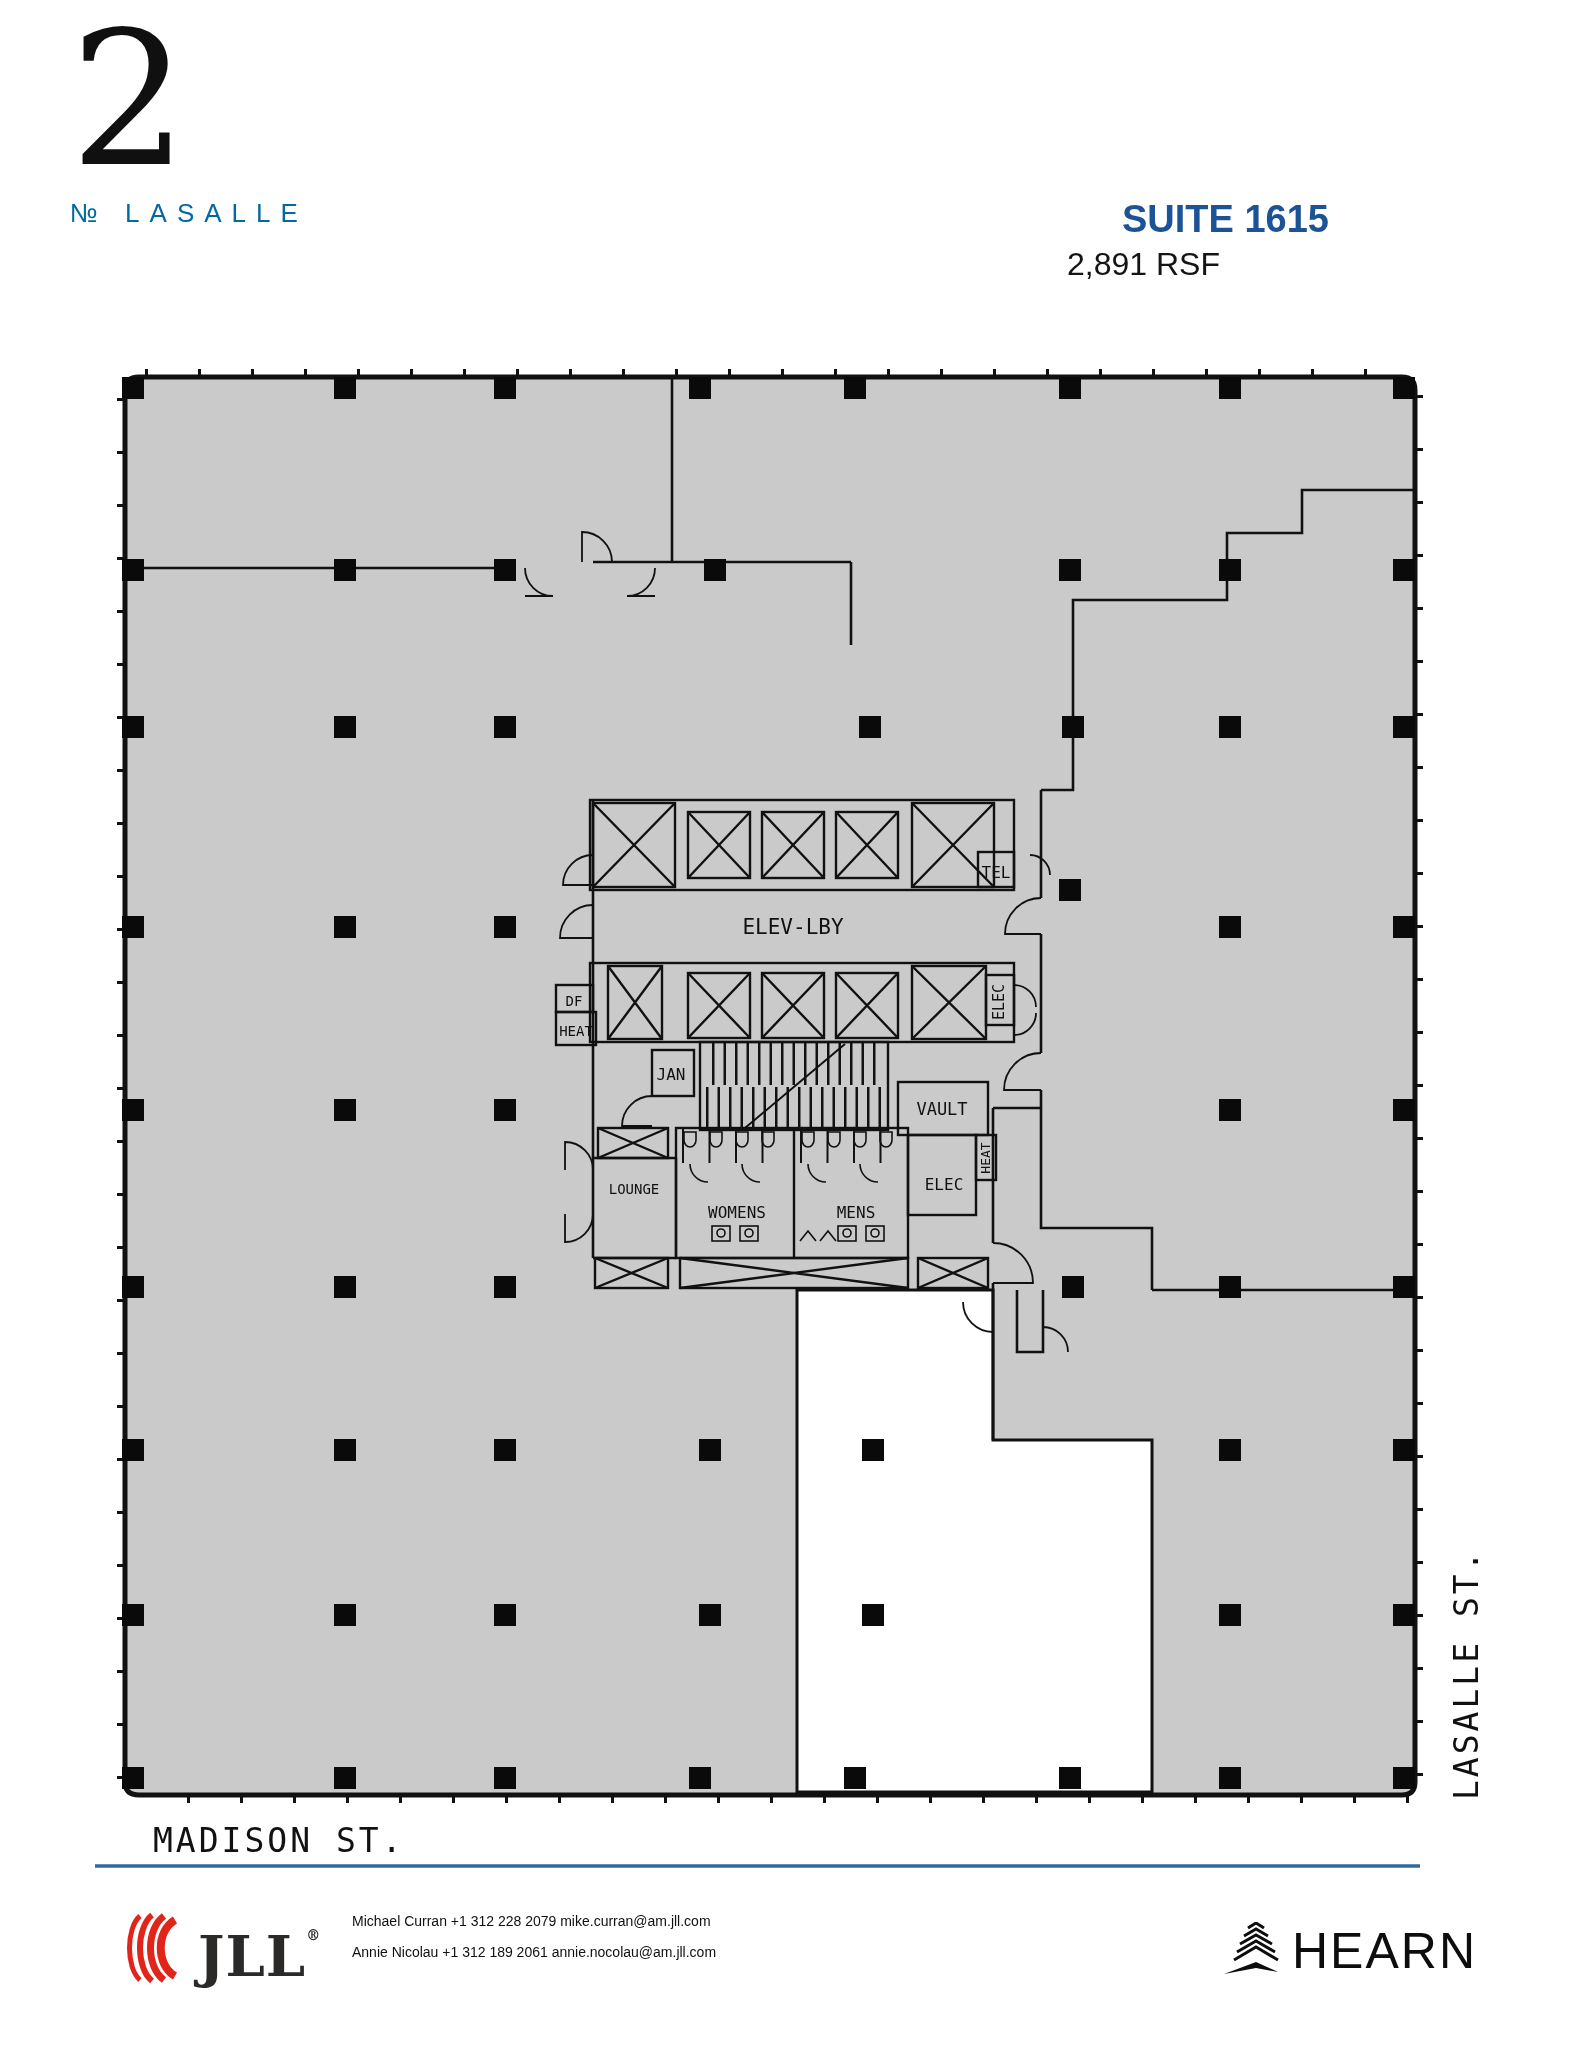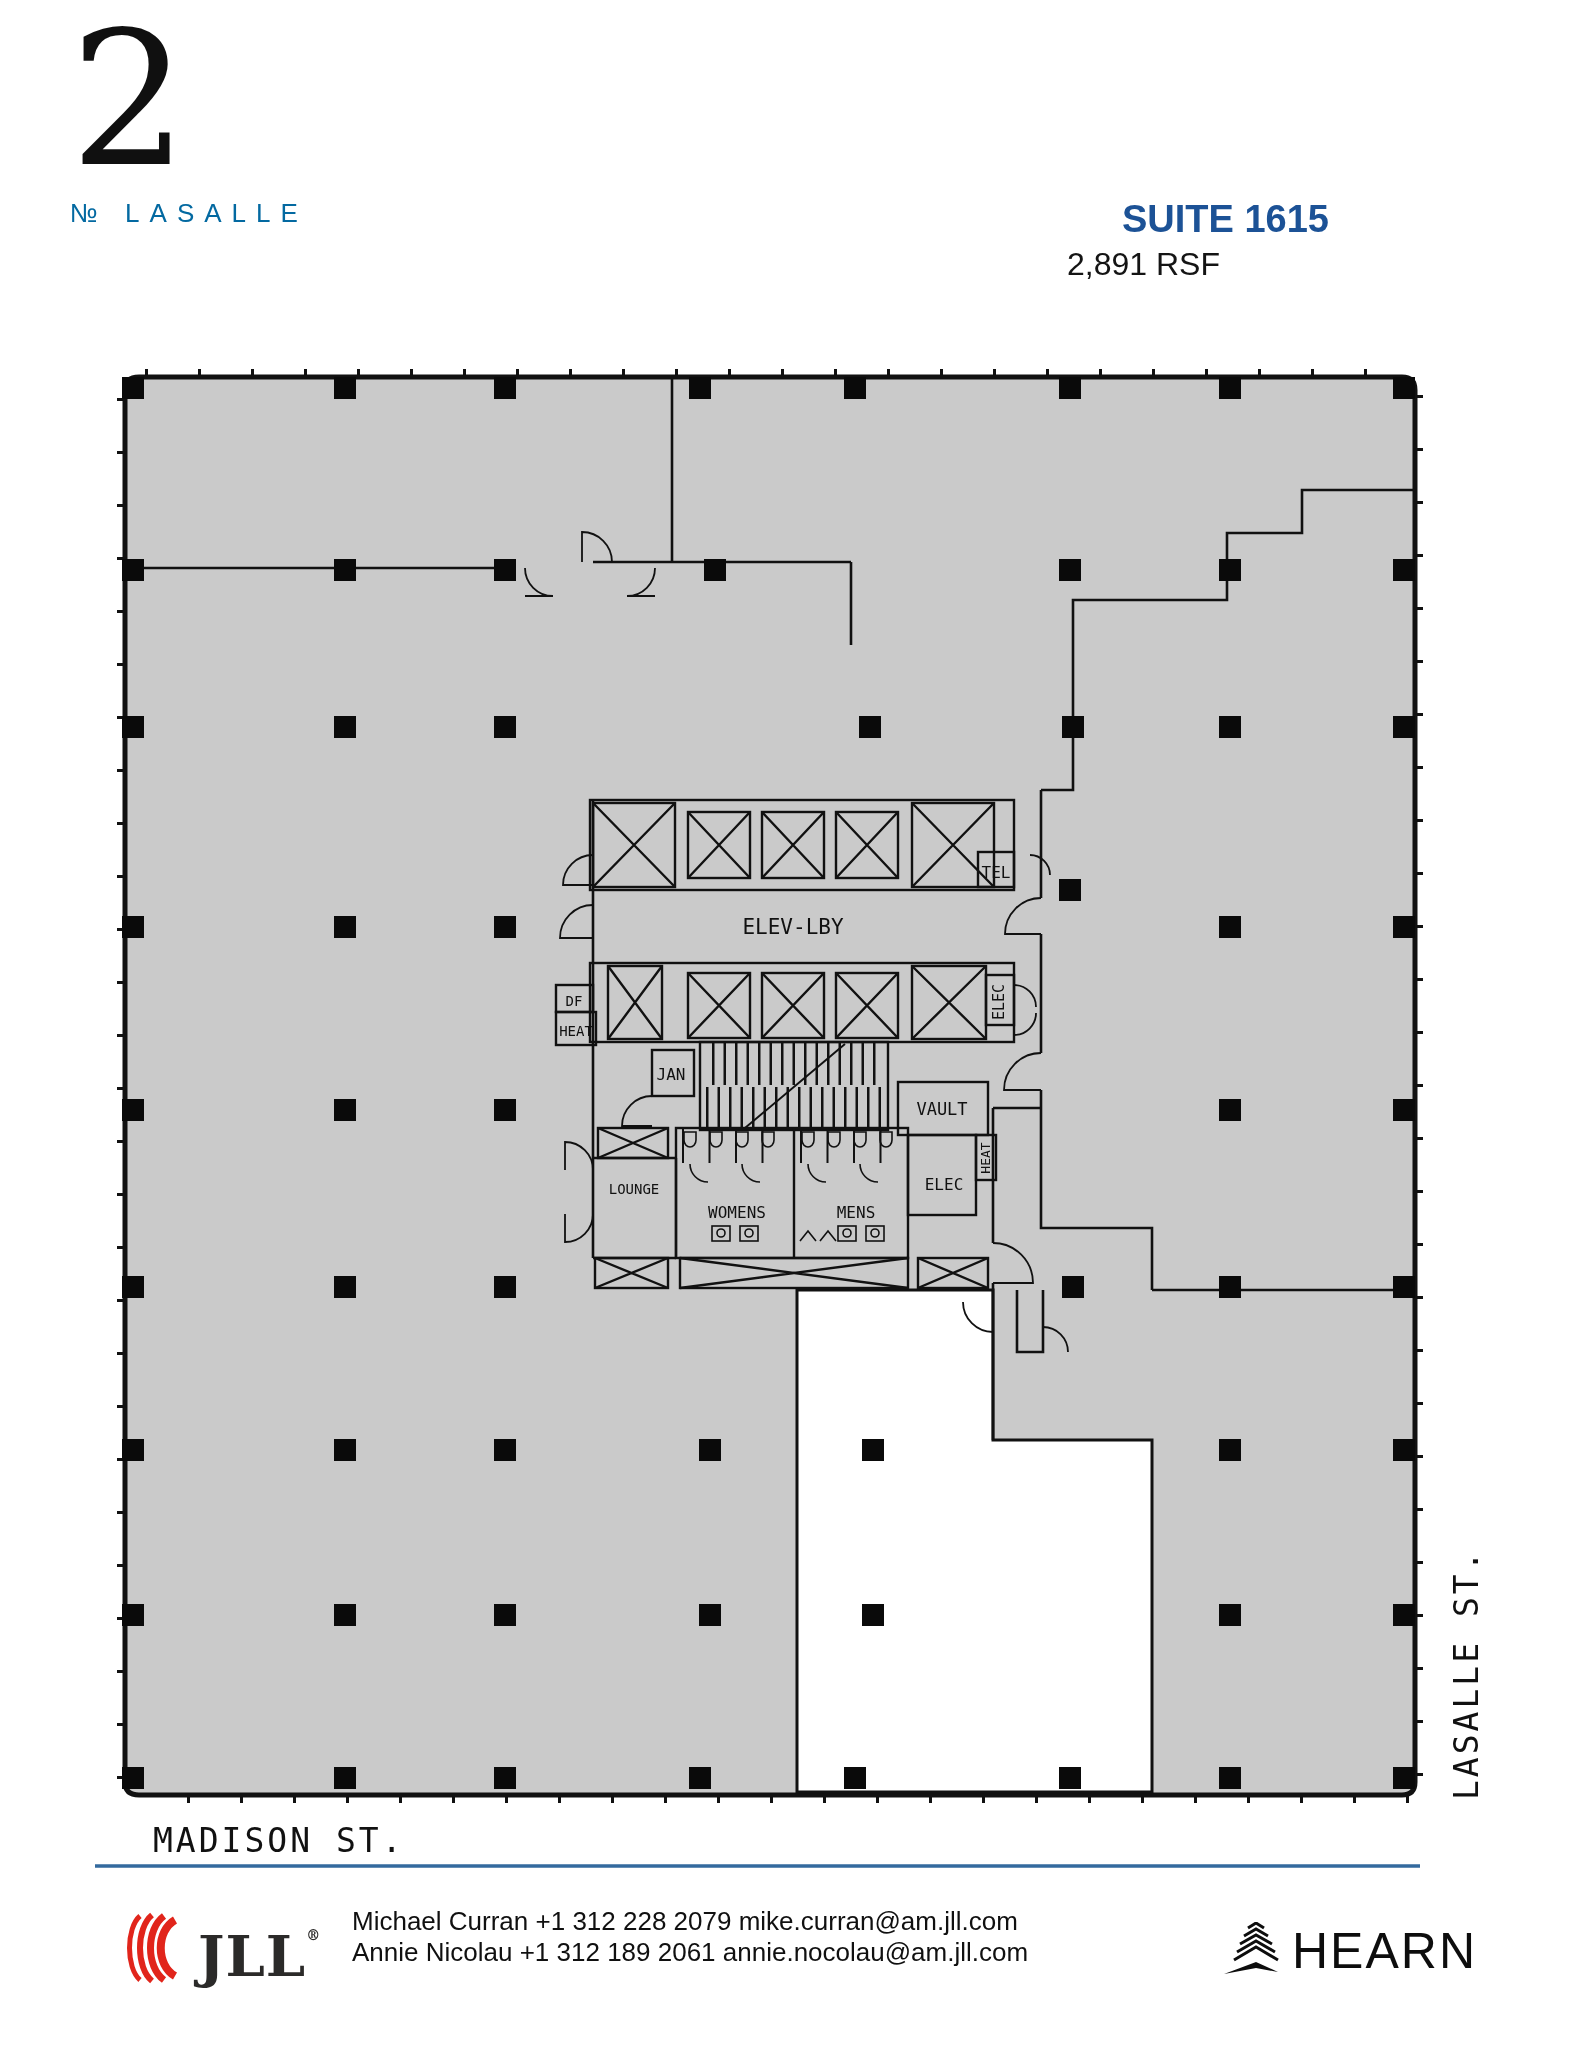--- a/index.html
+++ b/index.html
@@ -13,21 +13,21 @@
   #suiteTitle{position:absolute;left:1122px;top:198px;font-size:38px;font-weight:bold;color:#1c5296;}
   #suiteArea{position:absolute;left:1067px;top:246px;font-size:32px;color:#141414;}
   
   #plan{position:absolute;left:0;top:0;}
   .cadtxt{font-family:"DejaVu Sans Mono","Liberation Mono",monospace;fill:#111;}
   
   #jll{position:absolute;left:118px;top:1912px;display:flex;align-items:flex-end;}
   #jllword{font-family:"DejaVu Serif","Liberation Serif",serif;font-weight:bold;font-size:56px;
            color:#2b2a29;letter-spacing:1px;line-height:1;margin-left:10px;margin-top:6px;}
   #jllreg{font-size:14px;color:#2b2a29;vertical-align:top;}
-  #contacts{position:absolute;left:352px;top:1906px;font-size:26px;color:#101010;line-height:31px;}
+  #contacts{position:absolute;left:352px;top:1906px;font-size:14px;color:#101010;line-height:31px;}
   #hearn{position:absolute;left:1222px;top:1922px;display:flex;}
   #hearnword{font-size:50px;color:#0d0d0d;letter-spacing:2px;font-weight:400;margin-left:6px;
              font-family:"Liberation Sans","DejaVu Sans",sans-serif;}
 </style>
 </head>
 <body>
 
 <div id="page">
 
   <div id="big2">2</div>

